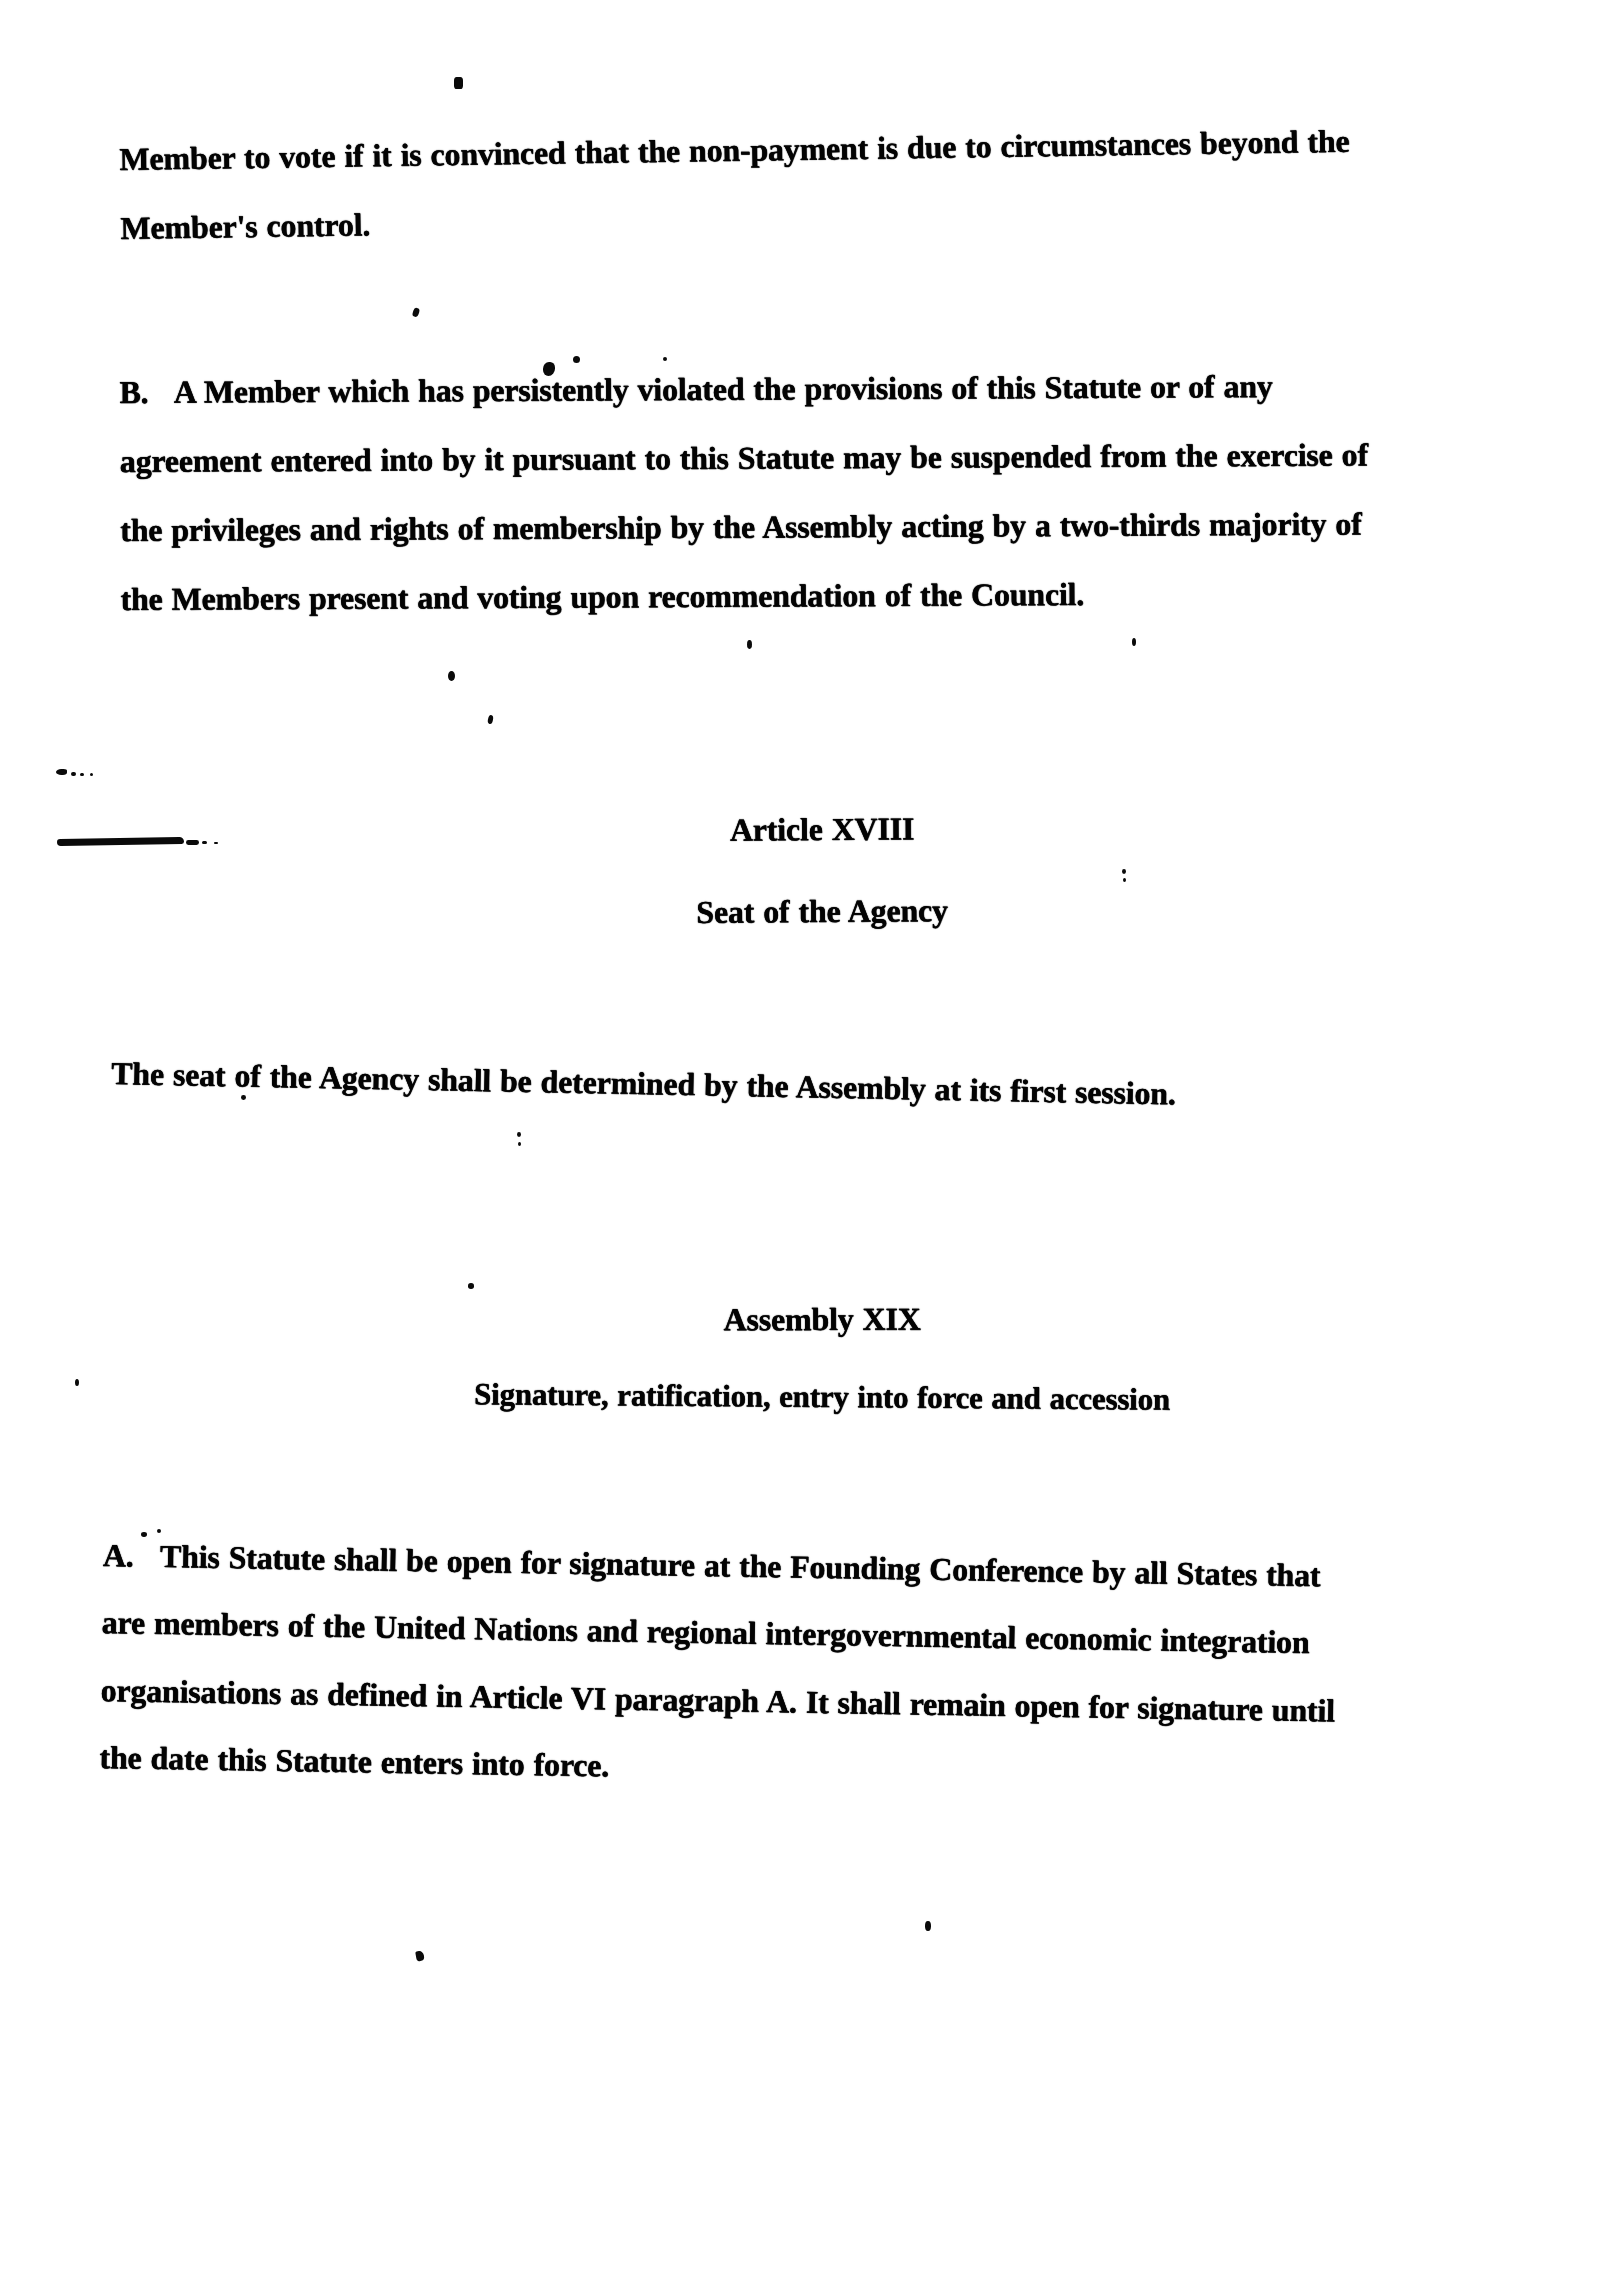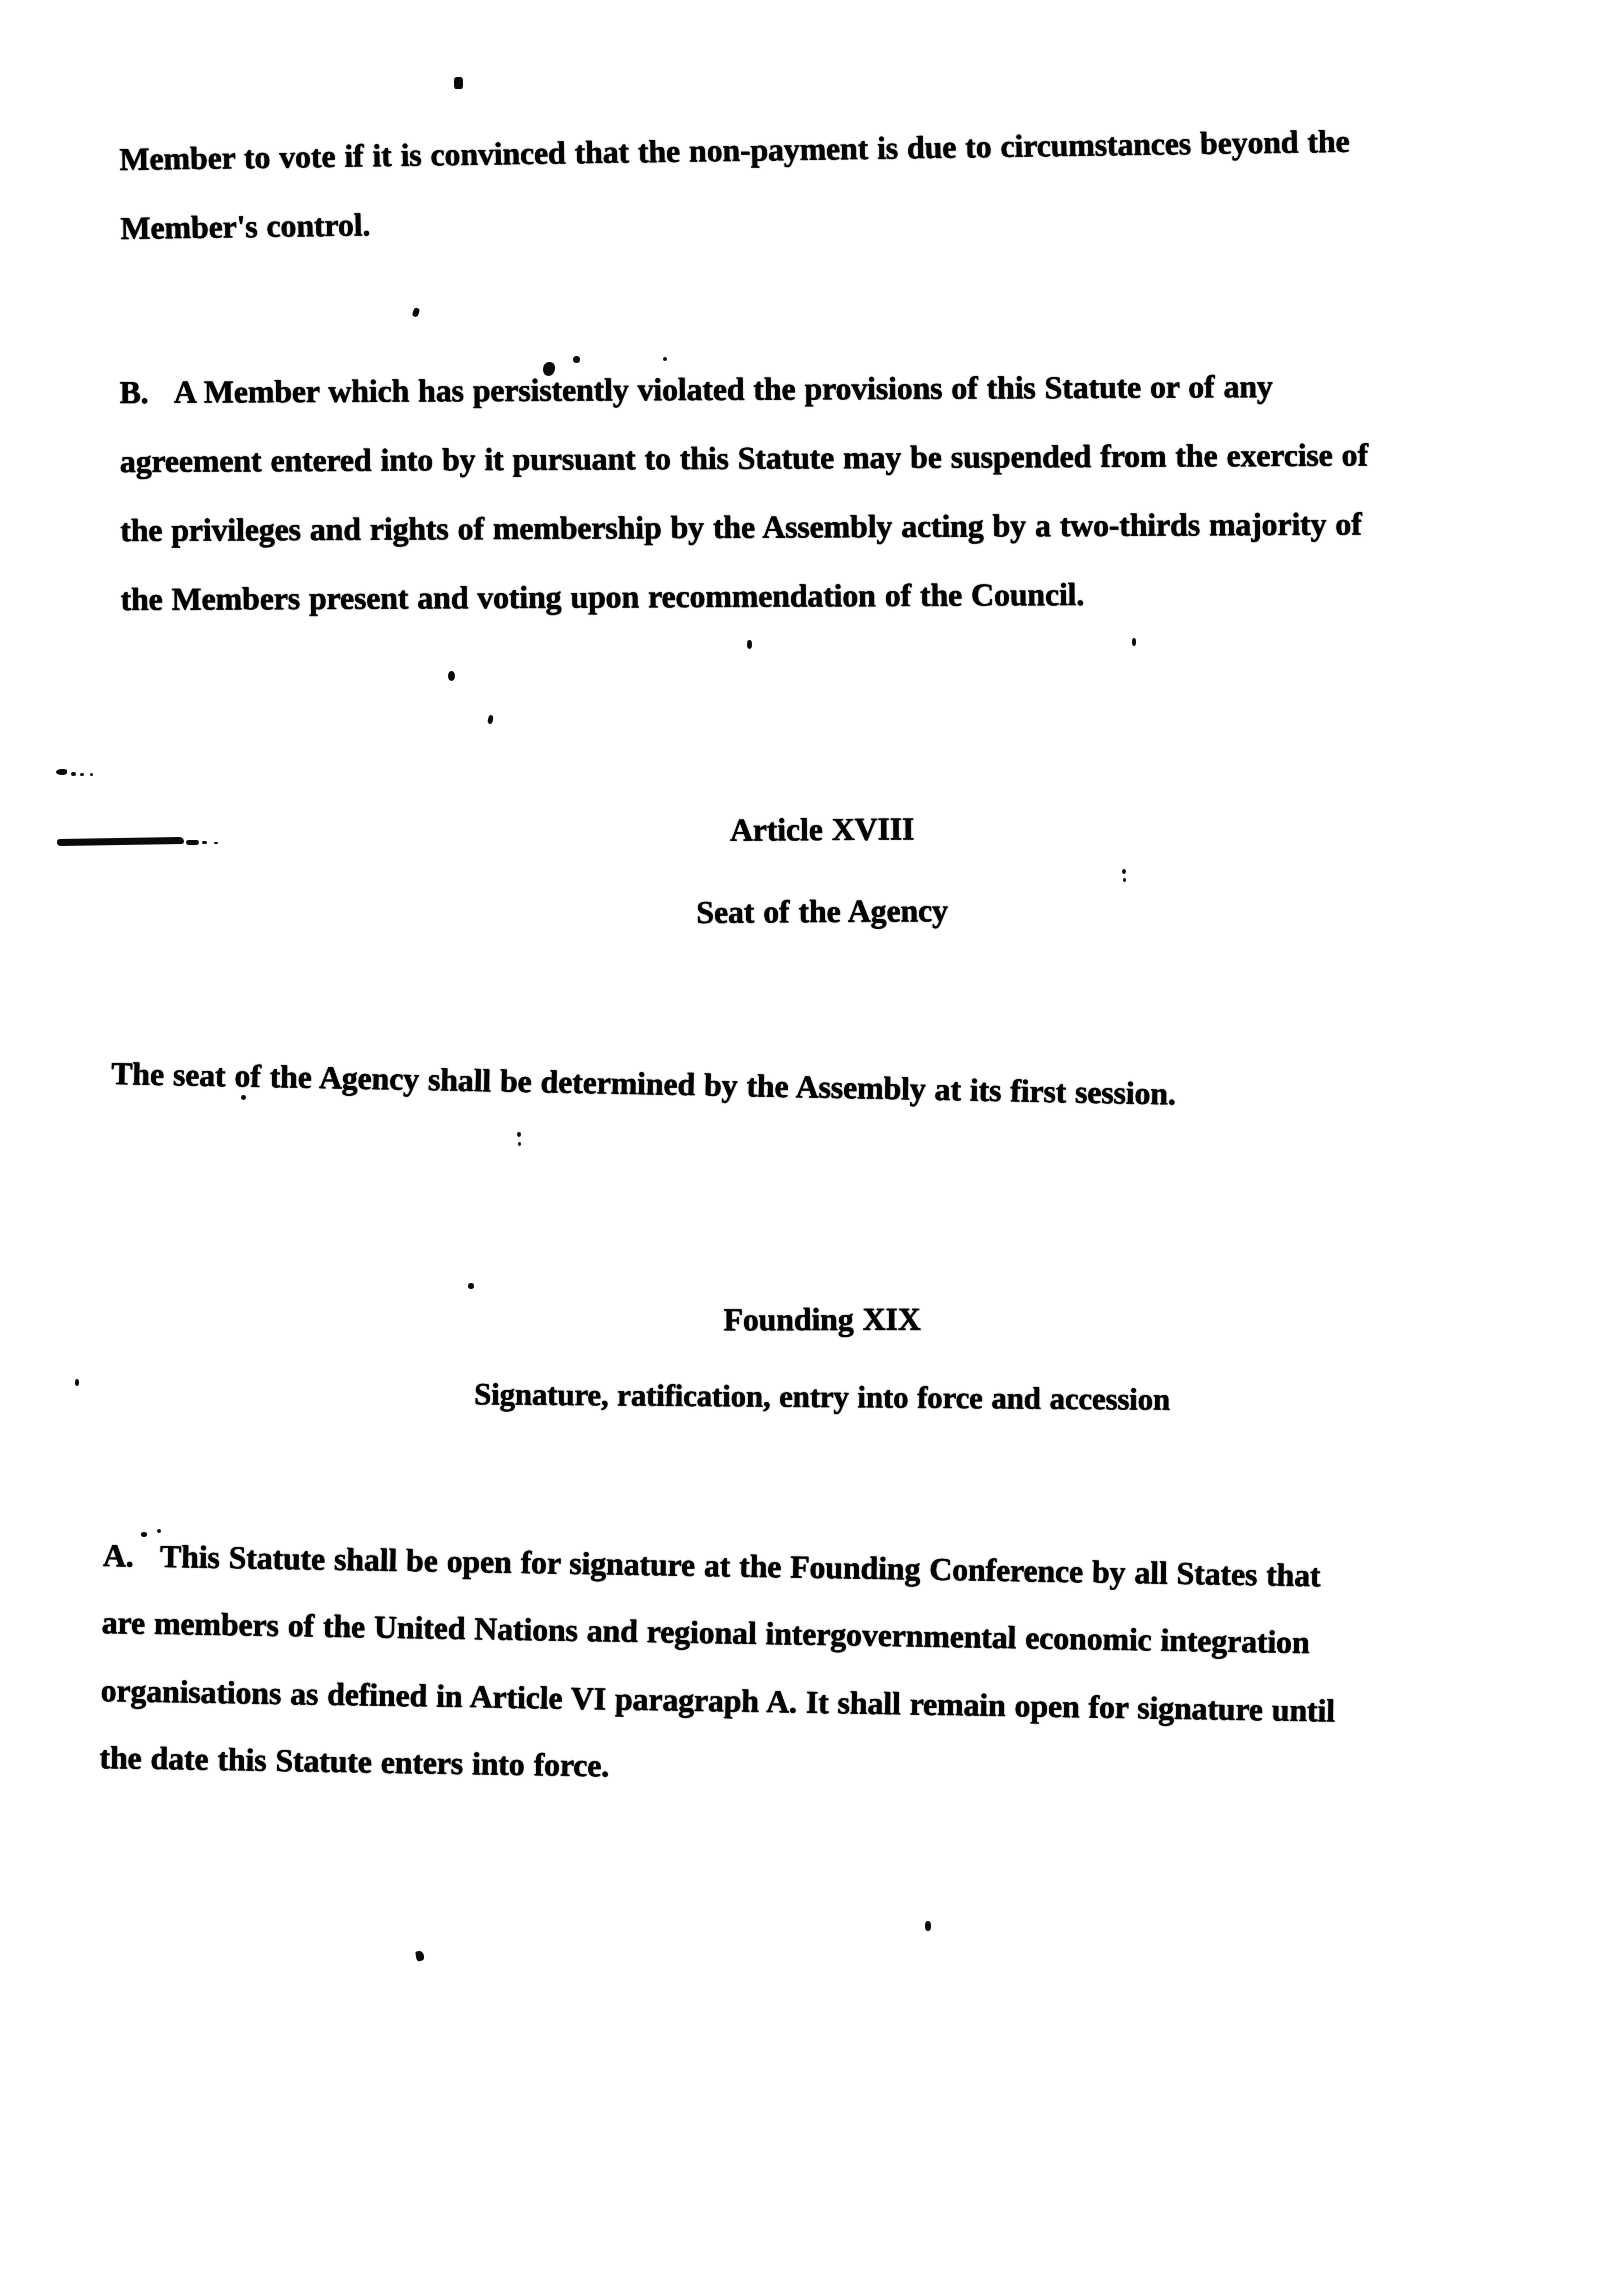--- a/index.html
+++ b/index.html
@@ -106,21 +106,21 @@
     <div class="line" style="top:0;">The seat of the Agency shall be determined by the Assembly at its first session.</div>
   </div>
 
   <div class="speck" style="left:241px; top:1095px; width:4.8px; height:4.8px;"></div>
   <div class="speck" style="left:517px; top:1132px; width:4px; height:4.8px;"></div>
   <div class="speck" style="left:518px; top:1142px; width:3.2px; height:4px;"></div>
 
   <div class="speck" style="left:468px; top:1283px; width:5.6px; height:5.6px;"></div>
 
   <div class="heading" style="top:1301px; transform:rotate(-0.2deg);">
-    <span class="line">Founding XIX</span>
+    <span class="line">Assembly XIX</span>
   </div>
 
   <div class="speck" style="left:75px; top:1379px; width:4px; height:7.2px;"></div>
 
   <div class="heading" style="top:1378px; transform:rotate(0.45deg);">
     <span class="line" style="font-size:31px;">Signature, ratification, entry into force and accession</span>
   </div>
 
   <div class="speck" style="left:141px; top:1532px; width:5.6px; height:4.8px;"></div>
   <div class="speck" style="left:157px; top:1529px; width:4px; height:4px;"></div>

